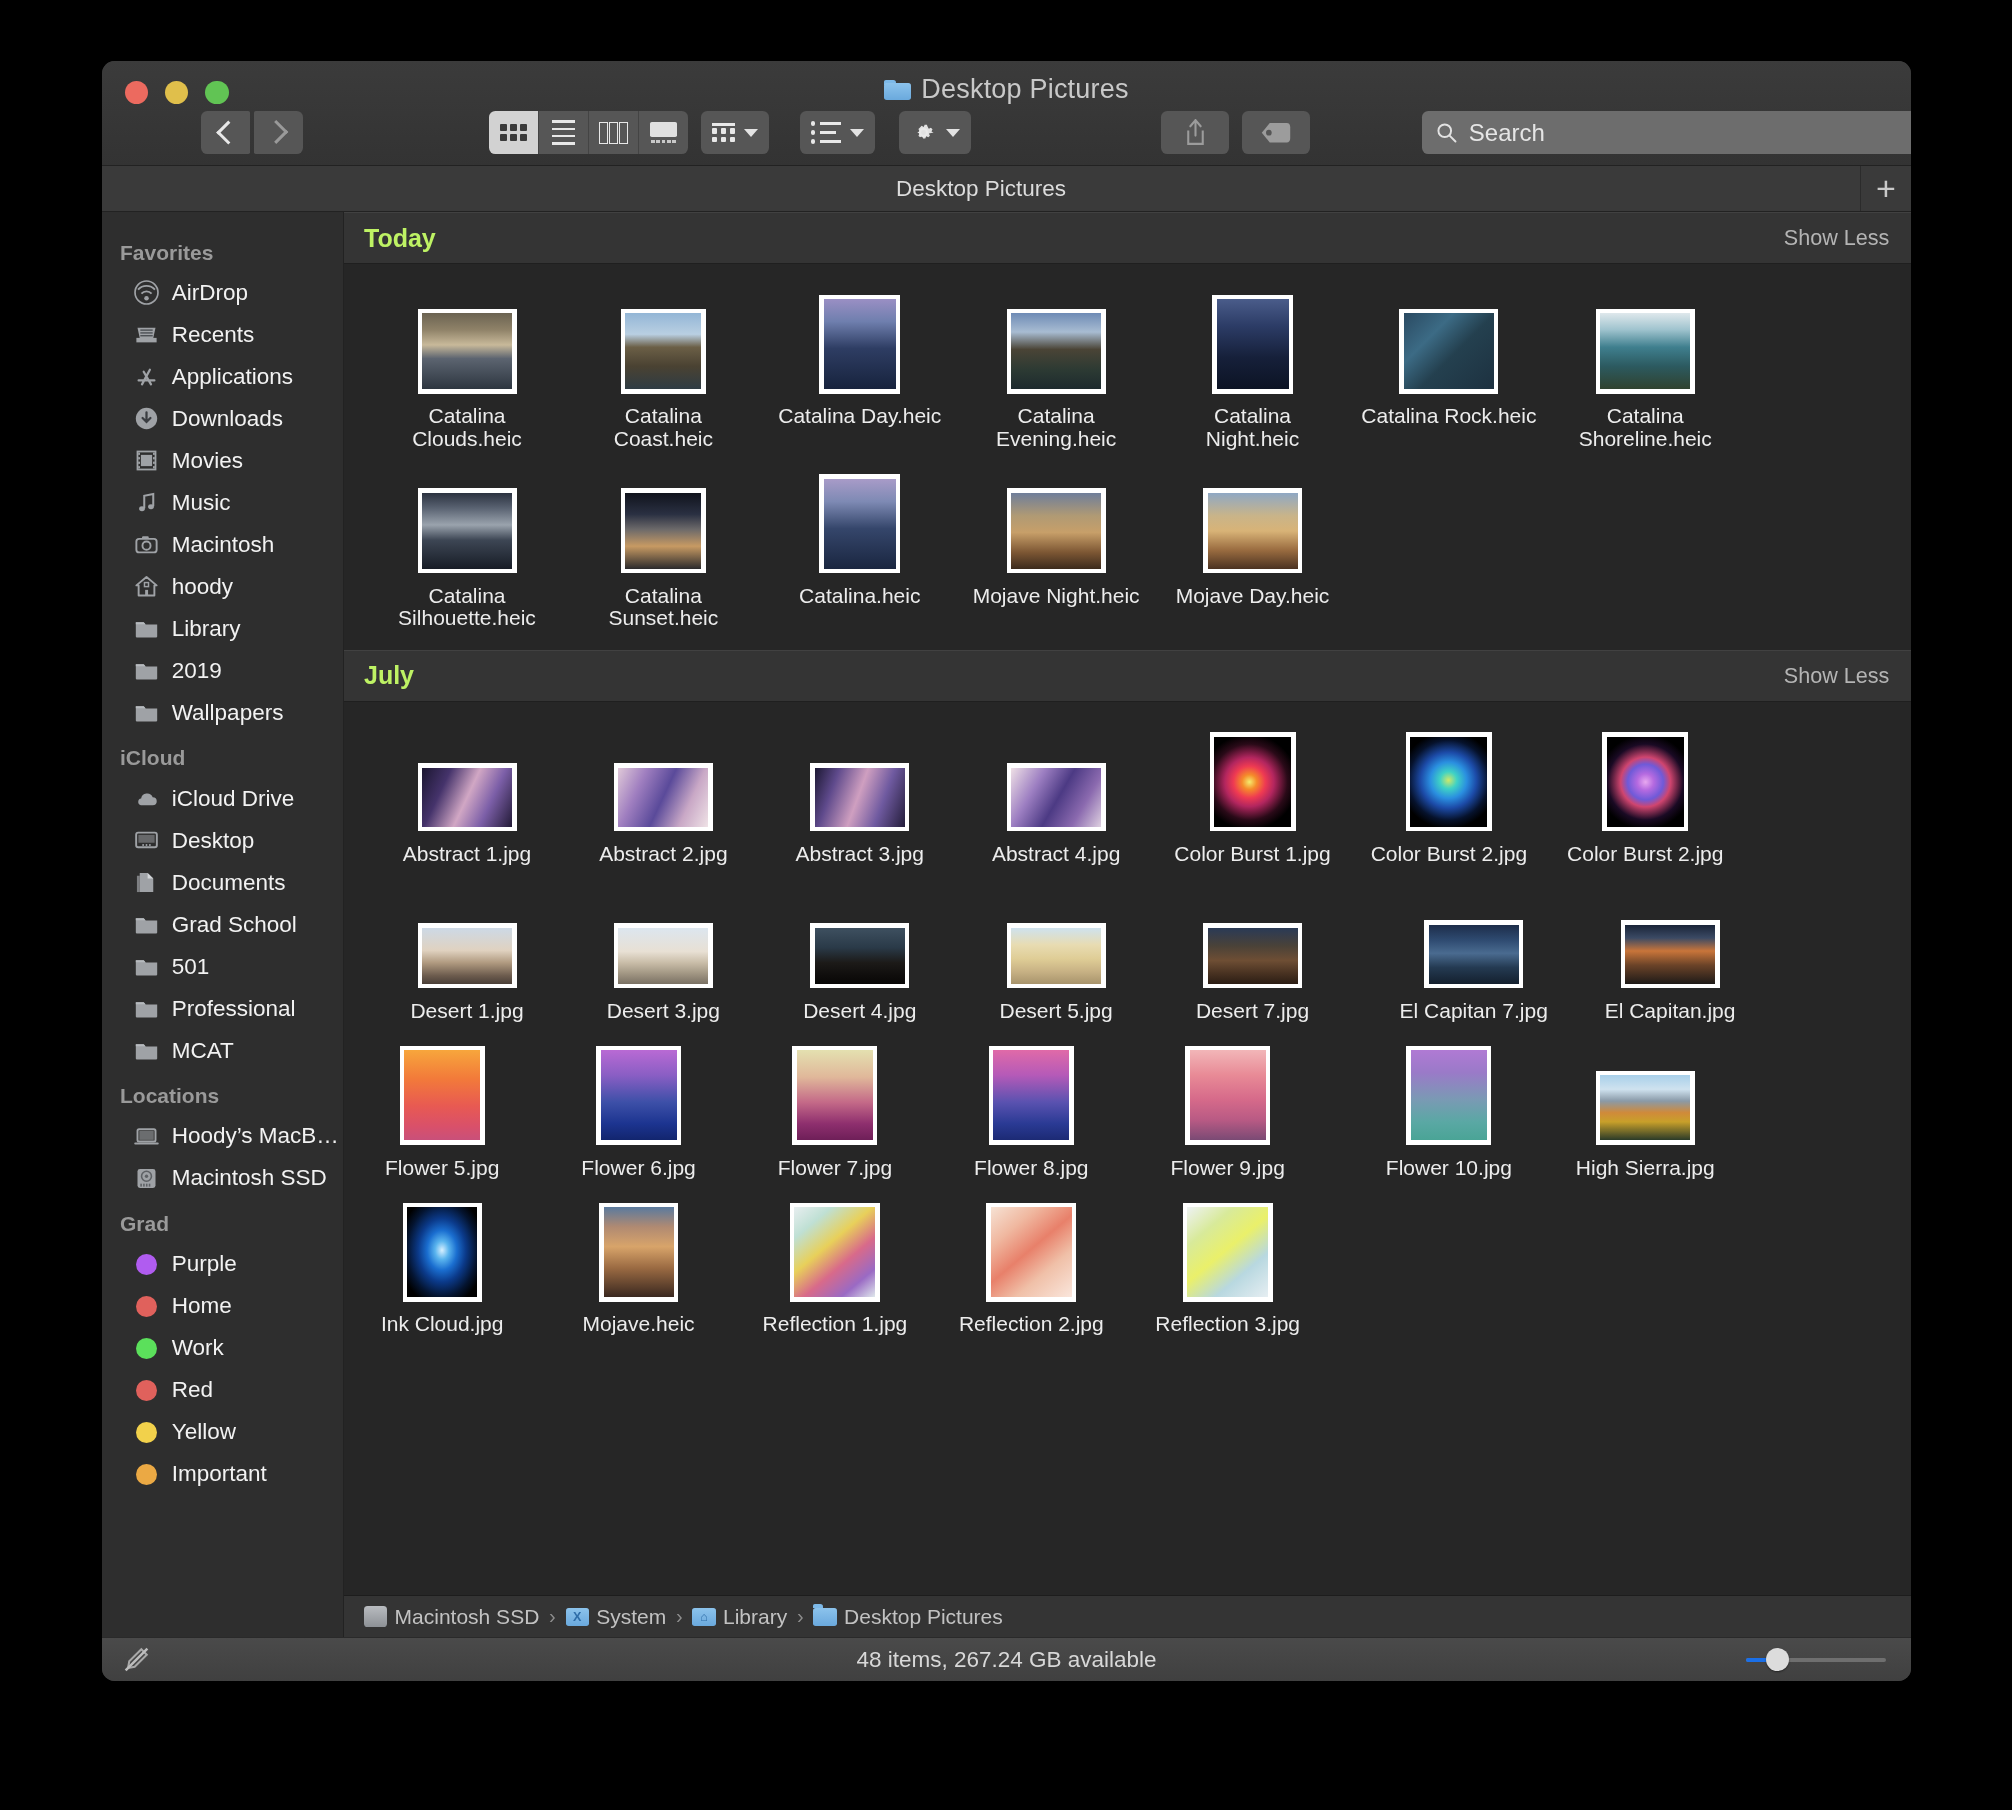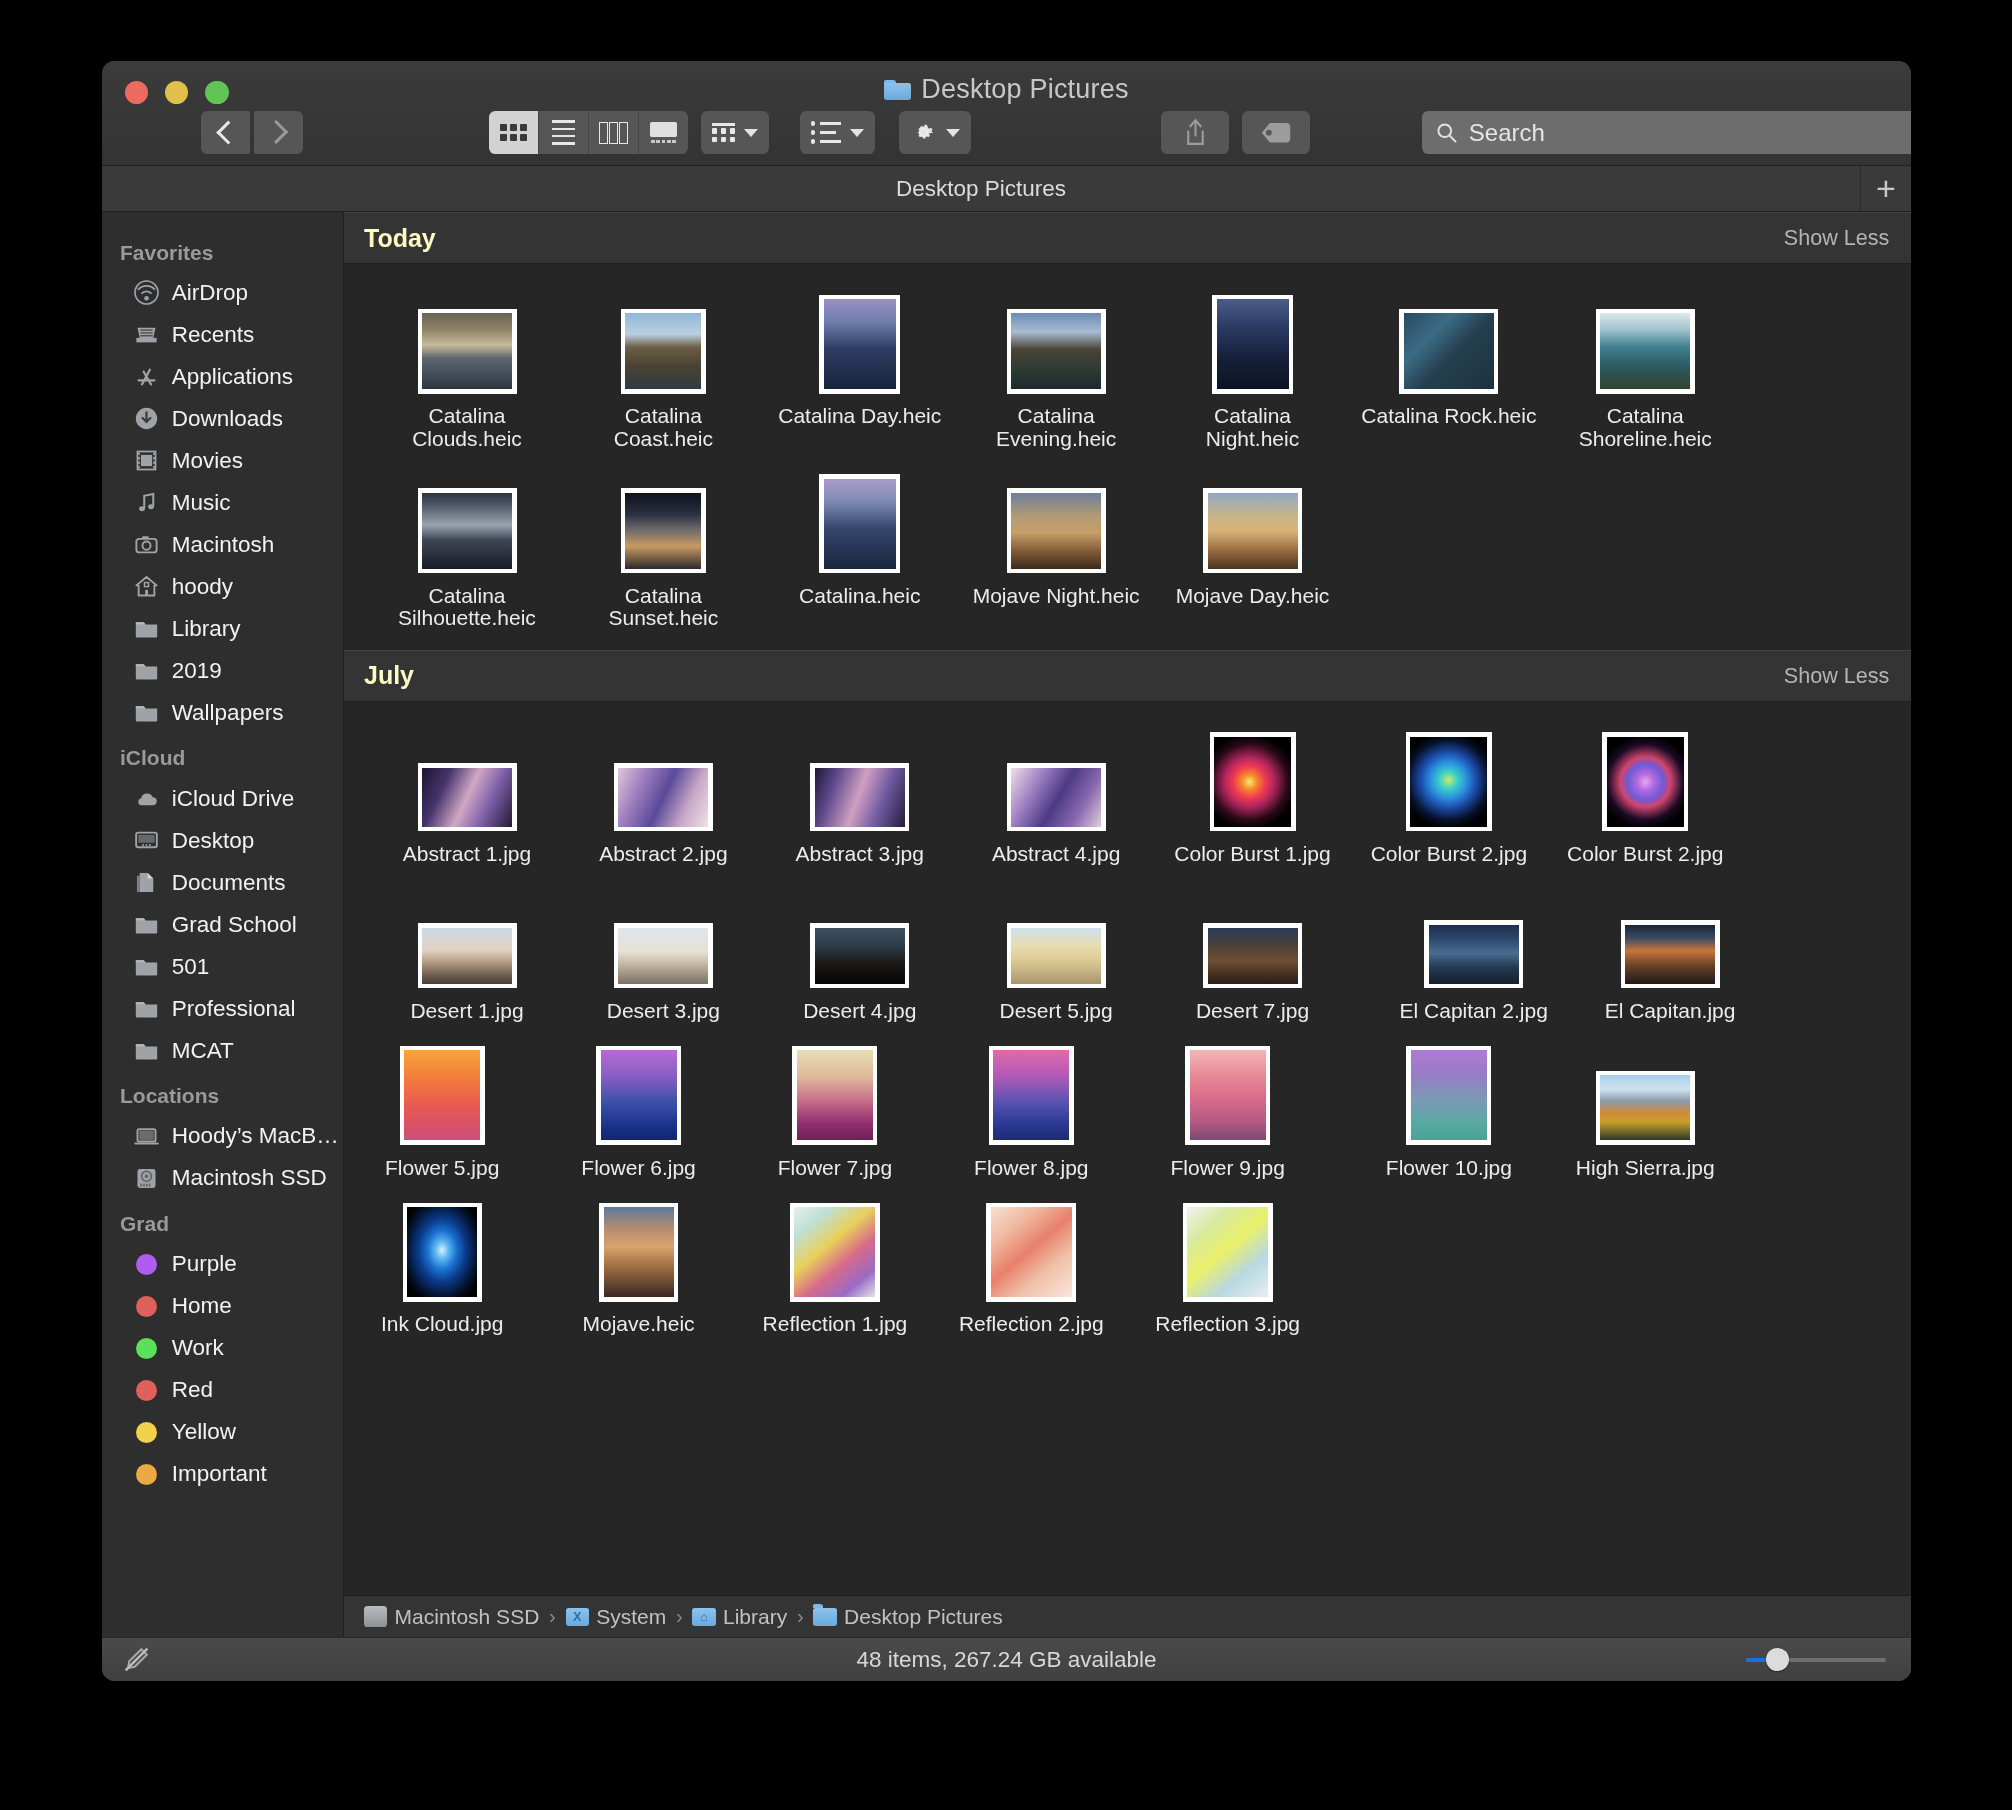--- a/index.html
+++ b/index.html
@@ -106,21 +106,21 @@
   .sbicon svg{width:27px;height:27px;}
   .dot{width:21px;height:21px;border-radius:50%;display:block;}
 
   .content{flex:1;background:#262626;display:flex;flex-direction:column;min-width:0;position:relative;}
   .scrollwrap{flex:1;overflow:hidden;}
 
   .grouphdr{
     height:50px;background:#343434;border-bottom:0.9px solid #1f1f1f;border-top:0.9px solid #414141;
     display:flex;align-items:center;justify-content:space-between;padding:0 21.6px 0 20px;
   }
-  .grouphdr .gname{color:#fef9c3;font-size:25px;font-weight:bold;}
+  .grouphdr .gname{color:#bef264;font-size:25px;font-weight:bold;}
   .grouphdr .showless{color:#b4b4b4;font-size:21.6px;}
 
   .grid{display:flex;flex-wrap:wrap;padding:12.6px 0 14.4px 0;}
   .cell{width:182px;margin:0 7.2px 5.4px 7.2px;display:flex;flex-direction:column;align-items:center;}
   .cell.first{margin-left:32px;}
   .thumbbox{height:117px;display:flex;align-items:flex-end;justify-content:center;}
   .thumb{background:#fff;padding:4.5px;box-sizing:content-box;}
   .thumb .img{display:block;}
   .cap{color:#ececec;font-size:21px;text-align:center;line-height:1.08;margin-top:11.7px;max-width:176px;word-wrap:break-word;}
 
@@ -743,21 +743,21 @@
                 </div>
               </div>
               <div class="cap">Desert 7.jpg</div>
             </div>
             <div class="cell first">
               <div class="thumbbox">
                 <div class="thumb">
                   <div class="img" style="width:90px;height:59px;background:linear-gradient(#1d2d4a 0%,#2e4a70 25%,#4a6b90 48%,#243a52 72%,#14202e 100%);"></div>
                 </div>
               </div>
-              <div class="cap">El Capitan 2.jpg</div>
+              <div class="cap">El Capitan 7.jpg</div>
             </div>
             <div class="cell">
               <div class="thumbbox">
                 <div class="thumb">
                   <div class="img" style="width:90px;height:59px;background:linear-gradient(#1a2438 0%,#3b4a64 22%,#c9753a 44%,#6b4328 68%,#1e1a18 100%);"></div>
                 </div>
               </div>
               <div class="cap">El Capitan.jpg</div>
             </div>
             <div class="cell">

